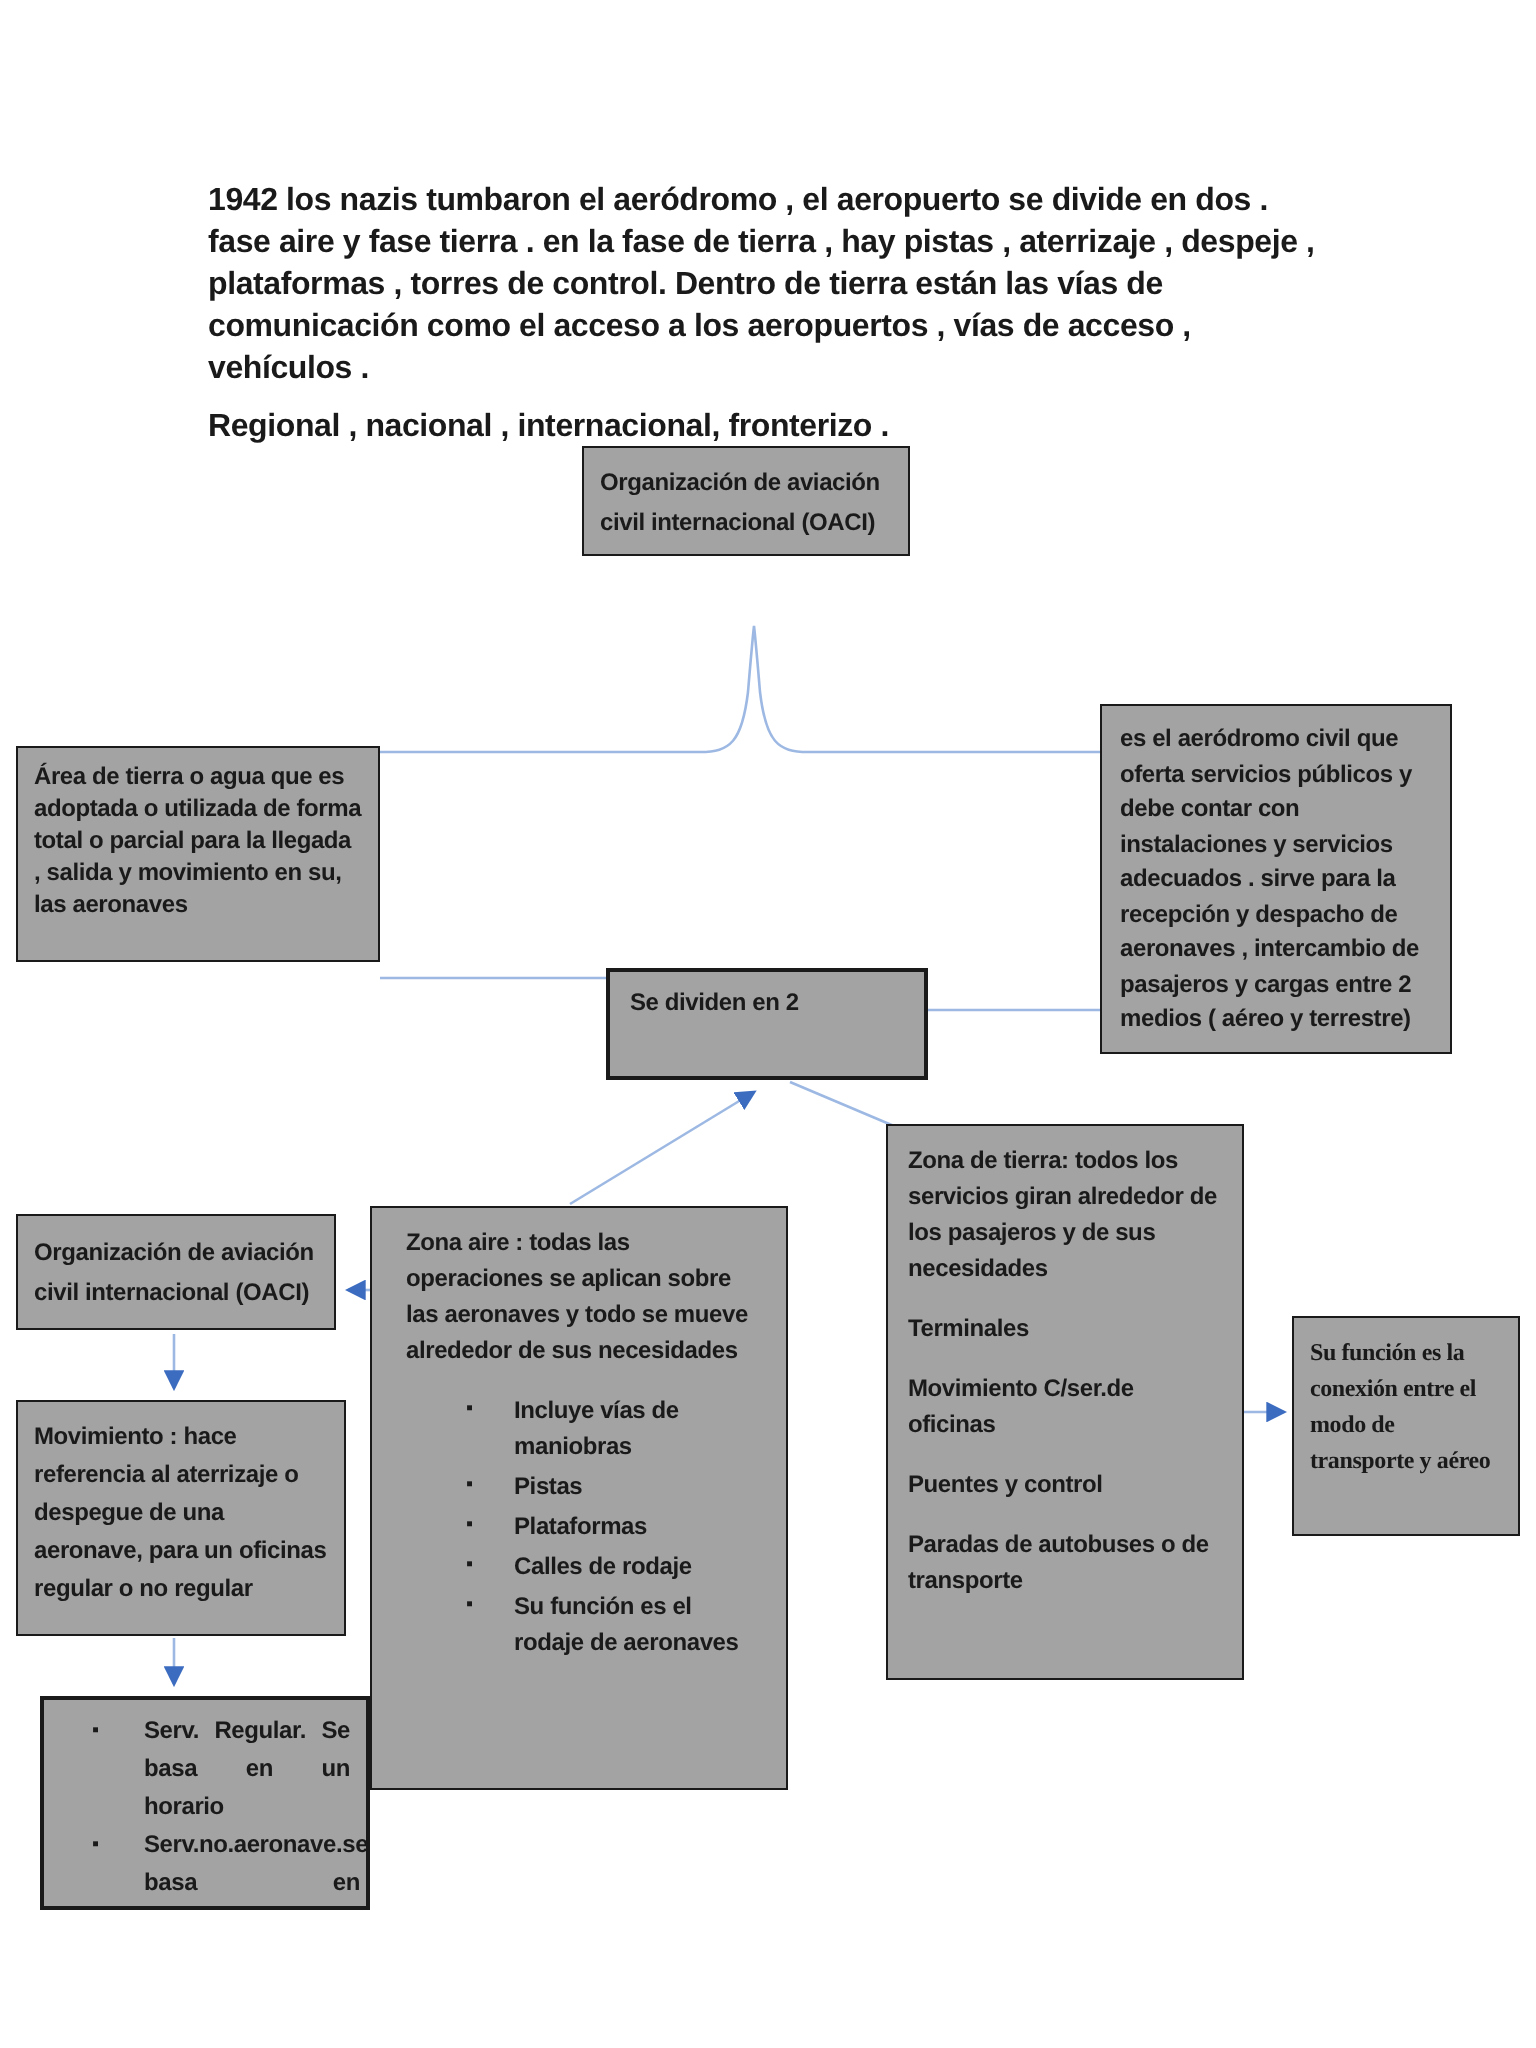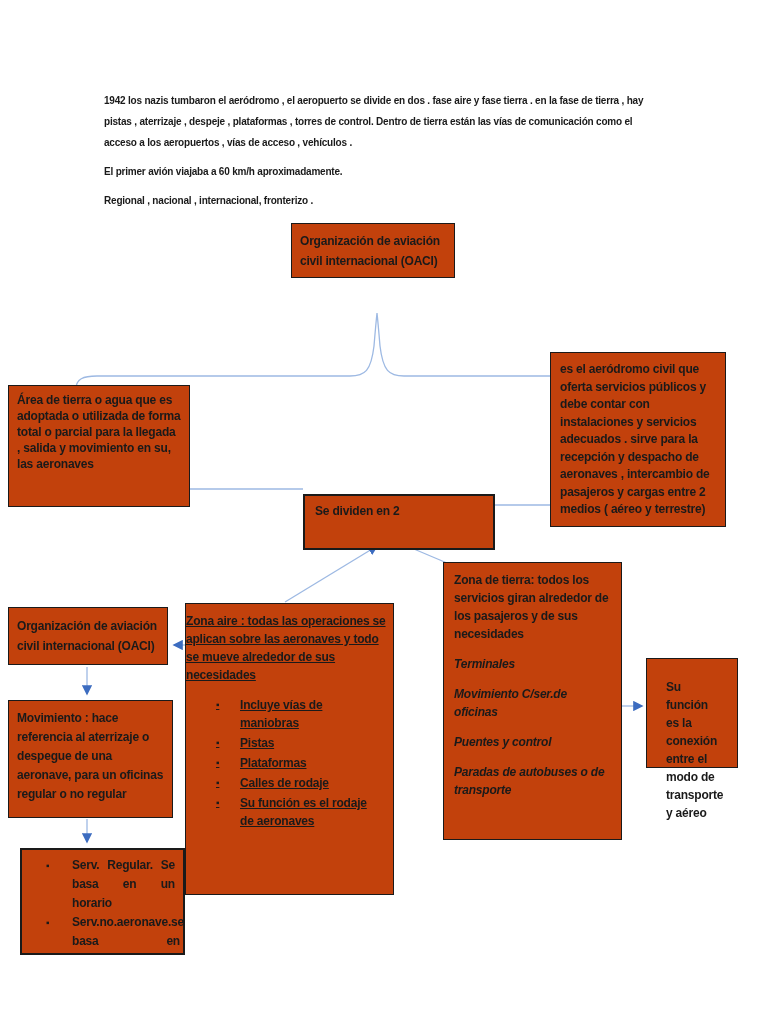--- a/index.html
+++ b/index.html
@@ -16,58 +16,58 @@
     width:768px;height:1024px;
     background:var(--page-bg);
     margin:0 auto;
     font-family:"Liberation Sans",sans-serif;
     font-weight:bold;
     color:var(--text-color);
     overflow:hidden;
   }
   .intro{
     position:absolute;left:104px;top:90px;width:562px;
-    font-size:10px;letter-spacing:-0.2px;line-height:21px;
+    font-size:16px;letter-spacing:-0.2px;line-height:21px;
   }
   .intro p{margin-bottom:8px;}
   .box{
     position:absolute;
-    background:#c2410c;
+    background:#a3a3a3;
     border:1.5px solid var(--box-border);
     font-size:12px;letter-spacing:-0.2px;line-height:17px;
     padding:6px 8px;
   }
   .svg-layer{position:absolute;left:0;top:0;width:768px;height:1024px;z-index:0;}
   .box{z-index:1;}
   .connector{stroke:var(--connector-line);stroke-width:1.3;fill:none;}
   .arrow-head-shape{fill:var(--arrow-head);}
   
   .oaci-top{left:291px;top:223px;width:164px;height:55px;line-height:20px;padding-top:7px;}
-  .area-box{left:8px;top:385px;width:182px;height:122px;line-height:16px;}
+  .area-box{left:8px;top:373px;width:182px;height:108px;line-height:16px;}
   .aerodromo-box{left:550px;top:352px;width:176px;height:175px;line-height:17.5px;padding:8px 9px;}
-  .dividen-box{left:303px;top:494px;width:192px;height:56px;border-width:2px;padding:7px 10px;}
-  .zona-aire-box{left:185px;top:603px;width:209px;height:292px;line-height:18px;padding:8px 0;text-decoration:underline;}
+  .dividen-box{left:303px;top:484px;width:161px;height:56px;border-width:2px;padding:7px 10px;}
+  .zona-aire-box{left:185px;top:603px;width:209px;height:292px;line-height:18px;padding:8px 17px;}
   .zona-tierra-box{left:443px;top:562px;width:179px;height:278px;line-height:18px;padding:8px 10px;}
-  .funcion-box{left:646px;top:658px;width:92px;height:110px;line-height:18px;padding:19px;}
+  .funcion-box{left:646px;top:658px;width:114px;height:110px;line-height:18px;padding:8px;font-family:Liberation Serif, serif;}
   .oaci-left{left:8px;top:607px;width:160px;height:58px;line-height:20px;padding-top:8px;}
   .movimiento-box{left:8px;top:700px;width:165px;height:118px;line-height:19px;padding:8px;}
   .serv-box{left:20px;top:848px;width:165px;height:107px;border-width:2px;padding:6px 8px 6px 10px;line-height:19px;}
   
   .blist{list-style:none;}
   .blist li{display:flex;}
   .bullet-marker{flex:0 0 14px;font-size:10px;line-height:inherit;}
   .zona-aire-box .blist{margin-left:30px;margin-top:12px;}
   .zona-aire-box .blist li{margin-bottom:2px;}
   .zona-aire-box .bullet-marker{flex:0 0 14px;margin-right:10px;}
   .zona-aire-box .b-text{width:134px;}
   .serv-box .blist{margin-left:14px;}
   .serv-box .bullet-marker{flex:0 0 12px;margin-right:14px;}
   .serv-box .b-text{width:108px;text-align:justify;}
   .serv-box li:last-child .b-text{text-align-last:justify;}
-  .zona-tierra-box .zt-item{margin-top:12px;font-style:italic;}
+  .zona-tierra-box .zt-item{margin-top:12px;}
   .zt-intro{margin-bottom:4px;}
 </style>
 </head>
 <body>
 
 <div class="page">
 
   <svg class="svg-layer" viewBox="0 0 768 1024" xmlns="http://www.w3.org/2000/svg">
     <defs>
       <marker id="arrow" viewBox="0 0 10 10" refX="8.5" refY="5" markerWidth="8" markerHeight="8" orient="auto-start-reverse">
@@ -80,21 +80,20 @@
     <path class="connector" d="M 285 602 L 377 546" marker-end="url(#arrow)"></path>
     <path class="connector" d="M 395 541 L 447 563"></path>
     <path class="connector" d="M 185 645 L 174 645" marker-end="url(#arrow)"></path>
     <path class="connector" d="M 87 667 L 87 694" marker-end="url(#arrow)"></path>
     <path class="connector" d="M 87 819 L 87 842" marker-end="url(#arrow)"></path>
     <path class="connector" d="M 622 706 L 642 706" marker-end="url(#arrow)"></path>
   </svg>
 
   <div class="intro">
     <p>1942 los nazis tumbaron el aeródromo , el aeropuerto se divide en dos . fase aire y fase tierra .  en la fase de tierra , hay pistas , aterrizaje , despeje , plataformas , torres de control. Dentro de tierra están las vías de comunicación como el acceso a los aeropuertos , vías de acceso , vehículos .</p>
-    <p>El primer avión viajaba a 60 km/h aproximadamente.</p>
     <p>Regional , nacional , internacional,  fronterizo .</p>
   </div>
 
   <div class="box oaci-top">
     <span>Organización de aviación civil internacional (OACI)</span>
   </div>
 
   <div class="box area-box">
     <span>Área de tierra o agua que es adoptada o utilizada de forma total o parcial para la llegada , salida y movimiento en su, las aeronaves</span>
   </div>

